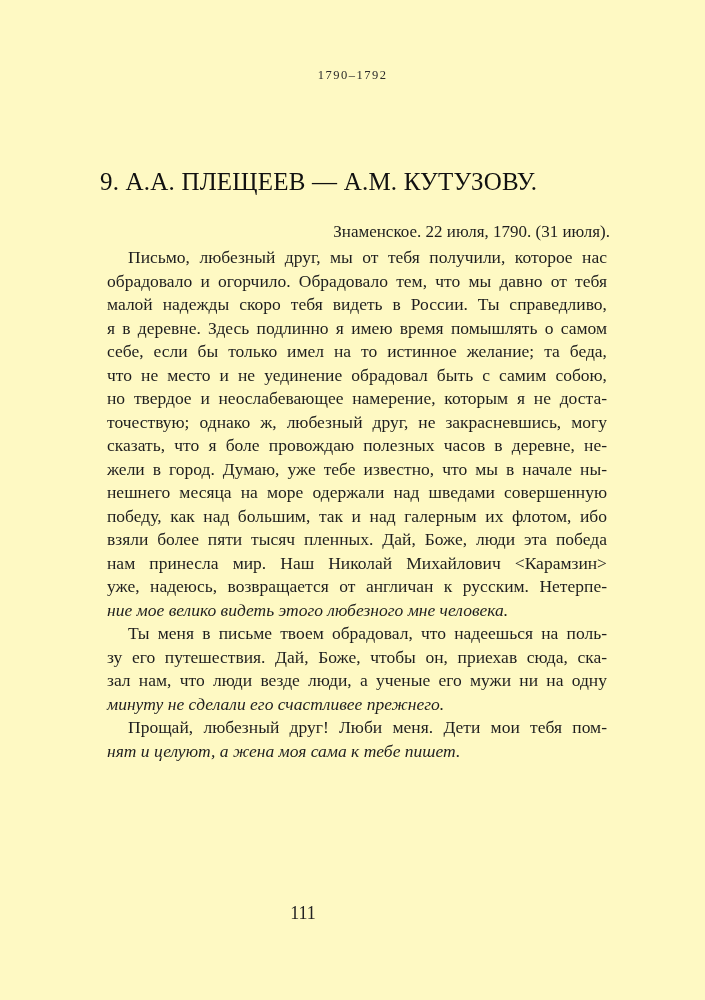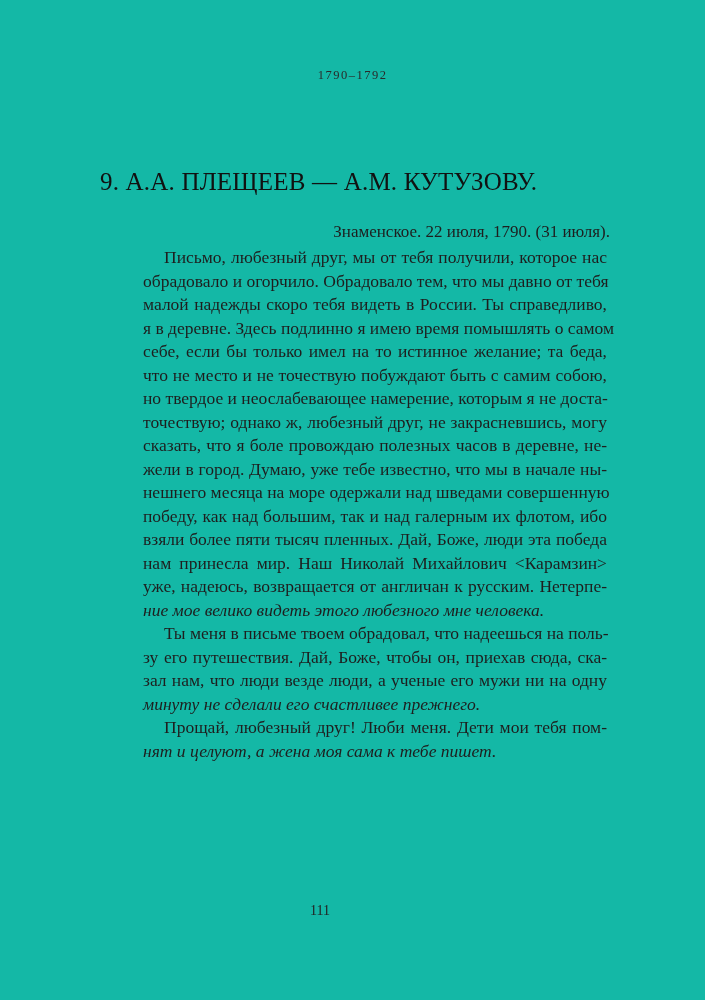--- a/index.html
+++ b/index.html
@@ -12,21 +12,21 @@
       height: 1000px;
       position: relative;
       overflow: hidden;
       font-family: "Liberation Serif", "DejaVu Serif", serif;
       color: #1e1e1e;
     }
     .page {
       position: absolute;
       left: 0; top: 0;
       width: 705px; height: 1000px;
-      background: #14b8a6;
+      background: #fef9c3;
     }
     .running-head {
       position: absolute;
       top: 68px;
       left: 0;
       width: 705px;
       text-align: center;
       font-size: 12.5px;
       letter-spacing: 1.5px;
       color: #2a2a2a;
@@ -59,51 +59,50 @@
       width: 500px;
       font-size: 17.5px;
       line-height: 23.5px;
     }
     .line {
       display: block;
       height: 23.5px;
       white-space: nowrap;
       text-align: justify;
       text-align-last: justify;
-      margin-left: 36px;
     }
     .line.indent { padding-left: 21px; }
     .line.last { text-align-last: left; font-style: italic; }
     .page-number {
       position: absolute;
       top: 903px;
-      left: 17px;
+      left: 0;
       width: 606px;
       text-align: center;
-      font-size: 14px;
+      font-size: 18px;
       color: #222;
     }
   </style>
 </head>
 <body>
 
 <div class="page">
   <div class="running-head">1790–1792</div>
   <div class="title">9. А.А. ПЛЕЩЕЕВ — А.М. КУТУЗОВУ.</div>
   <div class="dateline">Знаменское. 22 июля, 1790. (31 июля).</div>
 
   <div class="body-text">
 
     <div>
       <span class="line indent">Письмо, любезный друг, мы от тебя получили, которое нас</span>
       <span class="line">обрадовало и огорчило. Обрадовало тем, что мы давно от тебя</span>
       <span class="line">малой надежды скоро тебя видеть в России. Ты справедливо,</span>
       <span class="line">я в деревне. Здесь подлинно я имею время помышлять о самом</span>
       <span class="line">себе, если бы только имел на то истинное желание; та беда,</span>
-      <span class="line">что не место и не точествую побуждают быть с самим собою,</span>
+      <span class="line">что не место и не уединение обрадовал быть с самим собою,</span>
       <span class="line">но твердое и неослабевающее намерение, которым я не доста-</span>
       <span class="line">точествую; однако ж, любезный друг, не закрасневшись, могу</span>
       <span class="line">сказать, что я боле провождаю полезных часов в деревне, не-</span>
       <span class="line">жели в город. Думаю, уже тебе известно, что мы в начале ны-</span>
       <span class="line">нешнего месяца на море одержали над шведами совершенную</span>
       <span class="line">победу, как над большим, так и над галерным их флотом, ибо</span>
       <span class="line">взяли более пяти тысяч пленных. Дай, Боже, люди эта победа</span>
       <span class="line">нам принесла мир. Наш Николай Михайлович &lt;Карамзин&gt;</span>
       <span class="line">уже, надеюсь, возвращается от англичан к русским. Нетерпе-</span>
       <span class="line last">ние мое велико видеть этого любезного мне человека.</span>

